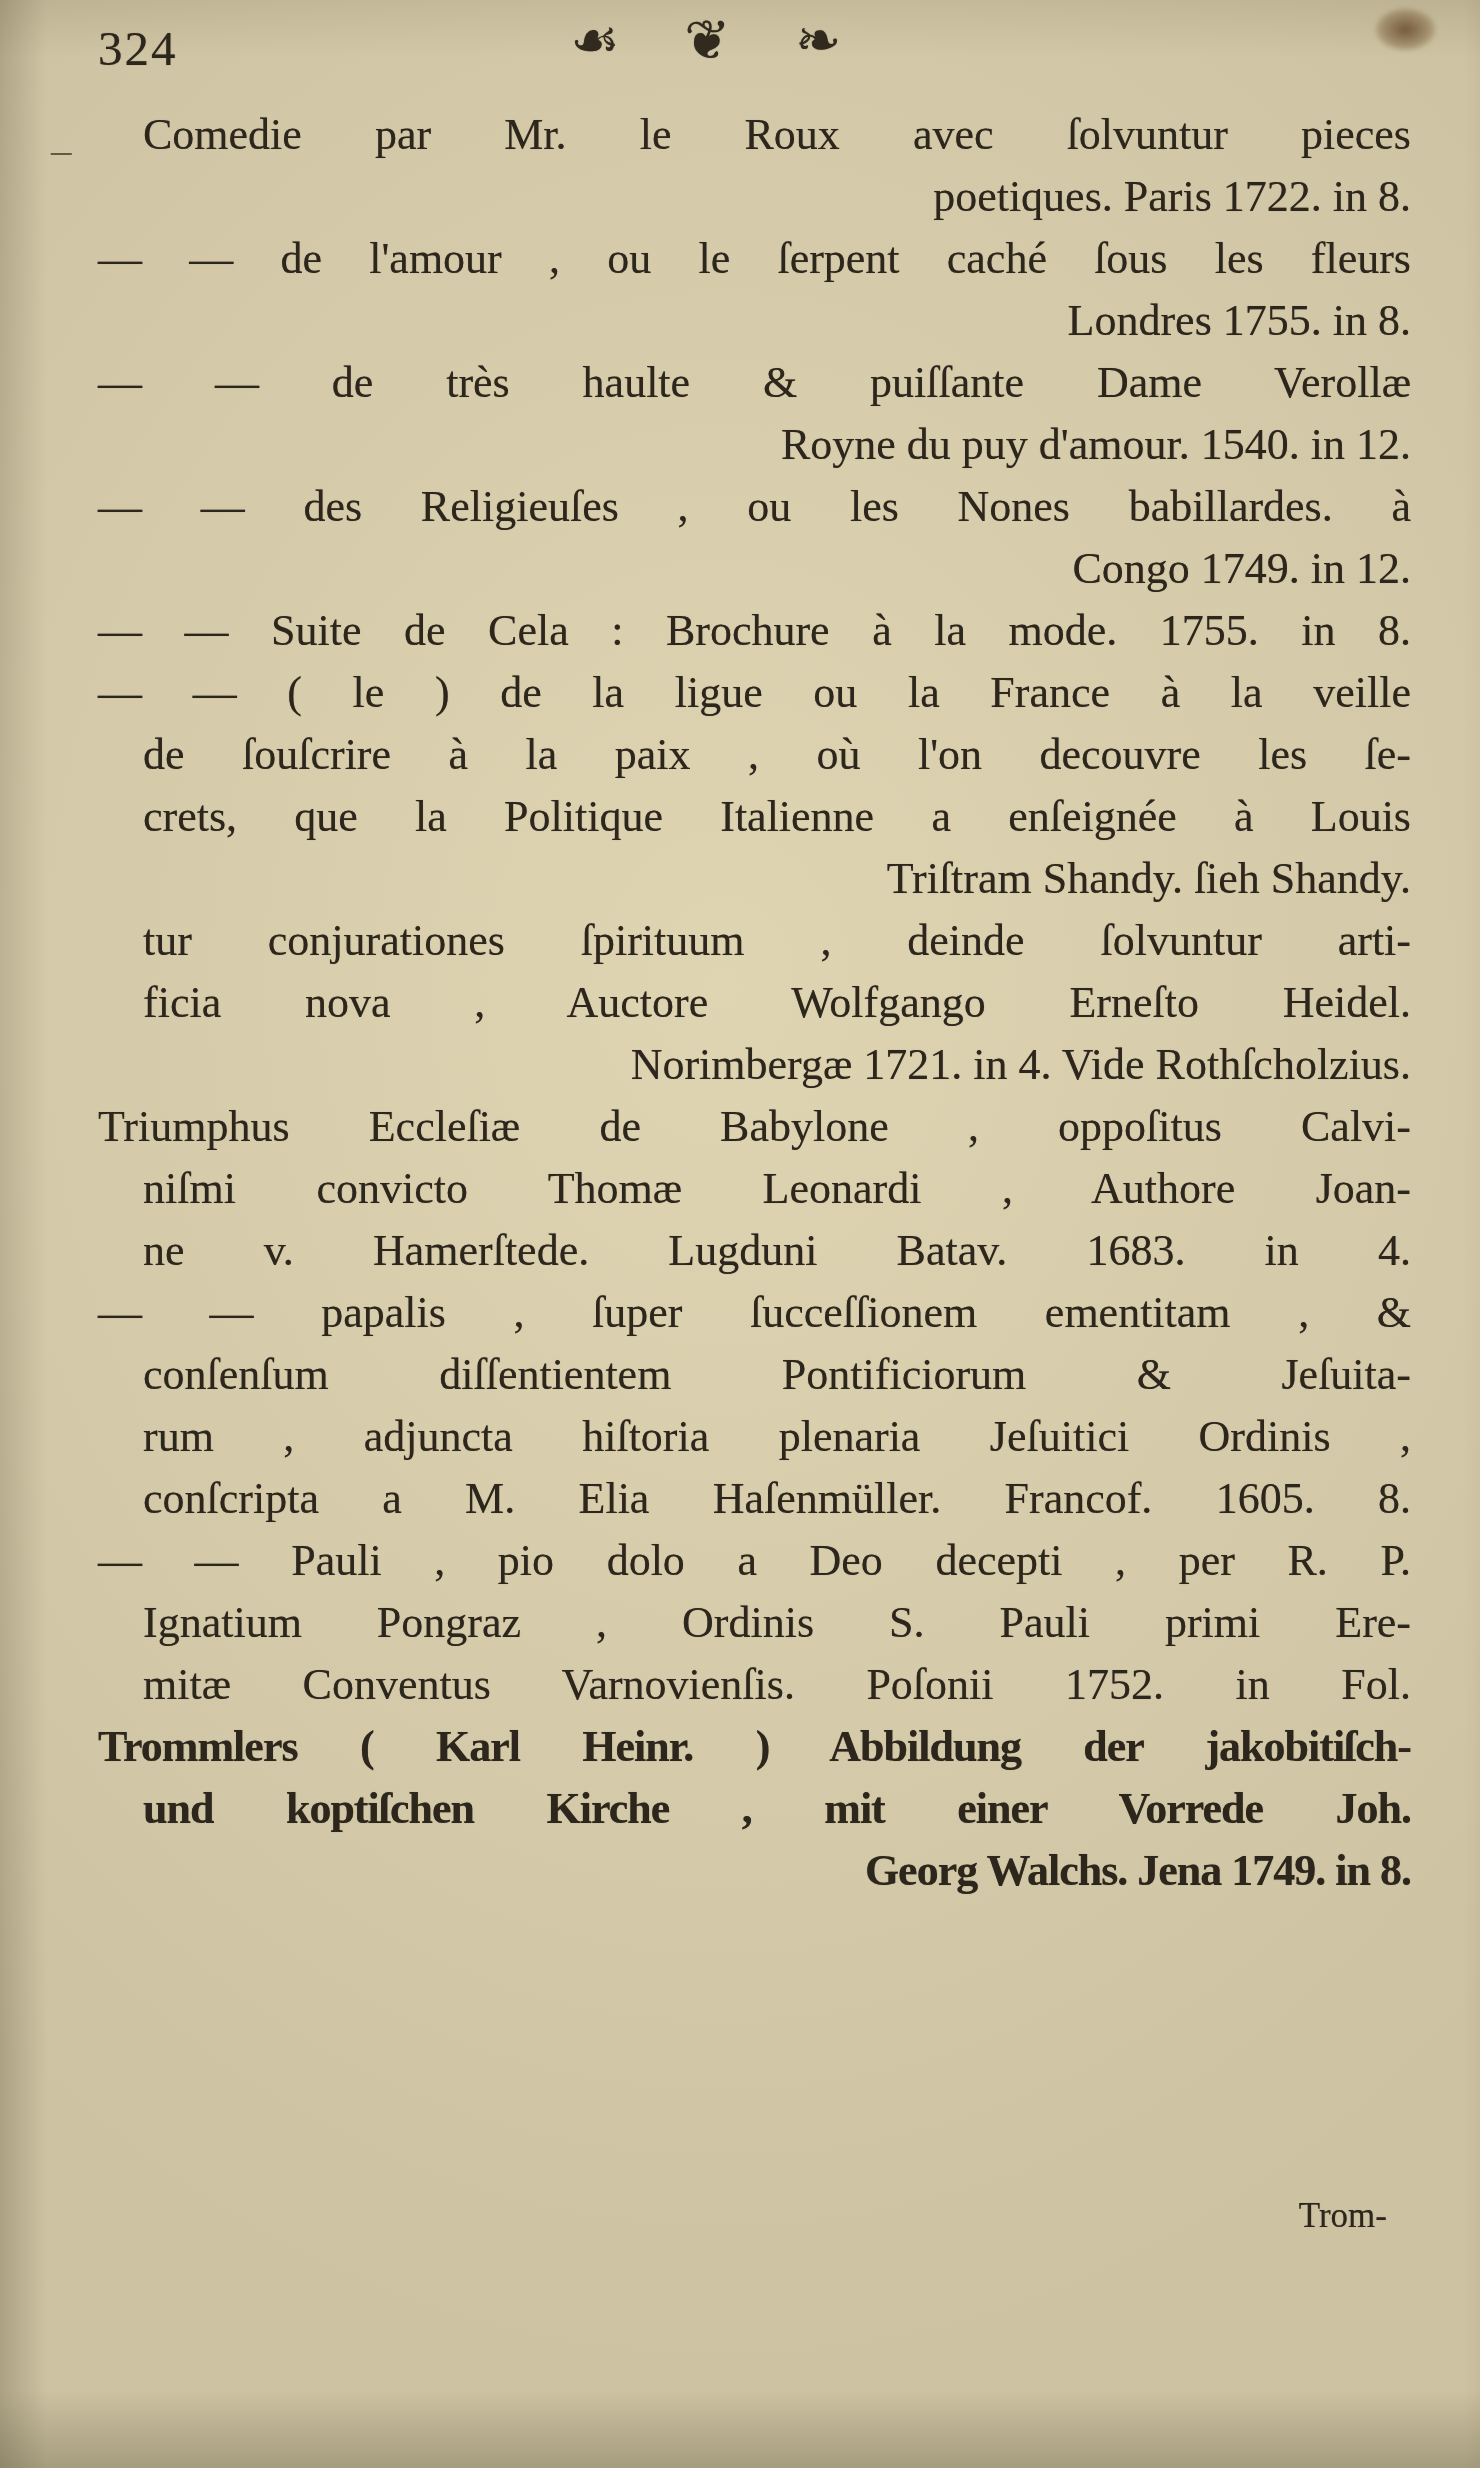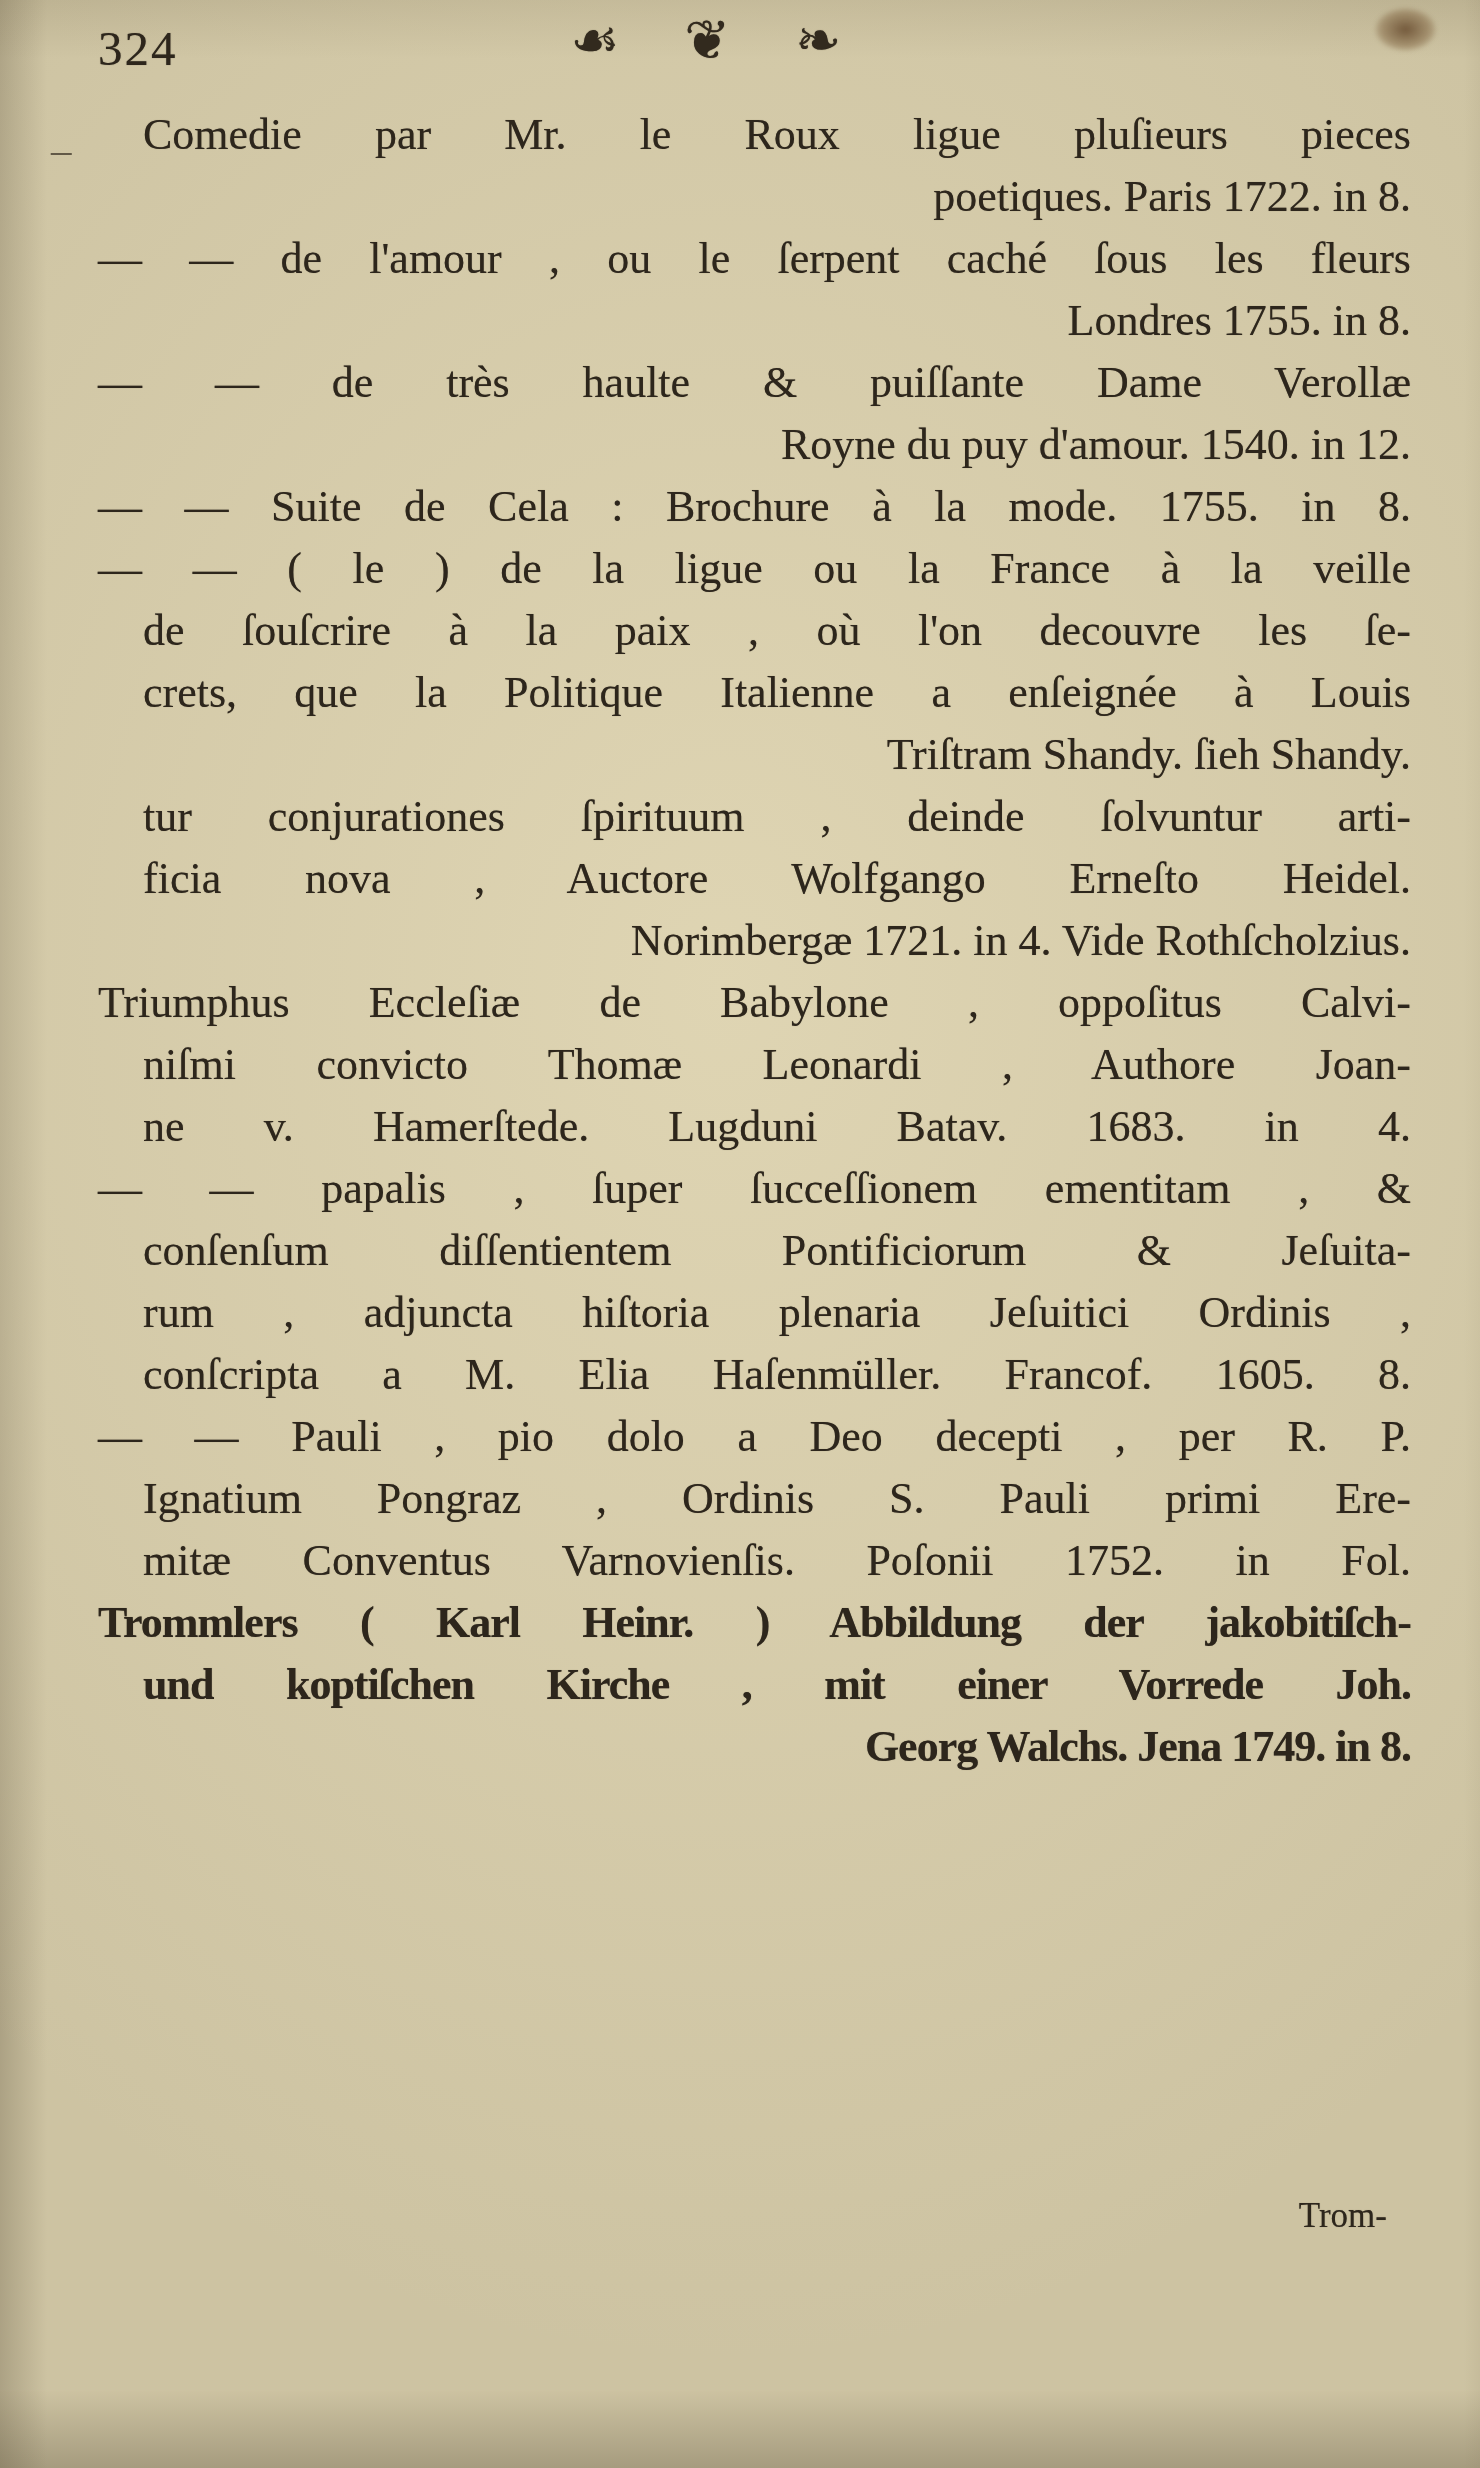--- a/index.html
+++ b/index.html
@@ -103,30 +103,34 @@
   <div class="ornaments">
     <span>☙</span>
     <span>❦</span>
     <span>❧</span>
   </div>
 
   <div class="margin-mark">–</div>
 
   <div class="text-block" id="entries">
       <div class="entry">
-        <div class="line indent j">Comedie par Mr. le Roux ligue pluſieurs pieces</div>
+        <div class="line indent j">Comedie par Mr. le Roux avec ſolvuntur pieces</div>
         <div class="line indent">poetiques. Paris 1722. in 8.</div>
       </div>
       <div class="entry">
         <div class="line j">— — de l'amour , ou le ſerpent caché ſous les fleurs</div>
         <div class="line indent">Londres 1755. in 8.</div>
       </div>
       <div class="entry">
         <div class="line j">— — de très haulte &amp; puiſſante Dame Verollæ</div>
         <div class="line indent">Royne du puy d'amour. 1540. in 12.</div>
+      </div>
+      <div class="entry">
+        <div class="line j">— — des Religieuſes , ou les Nones babillardes. à</div>
+        <div class="line indent">Congo 1749. in 12.</div>
       </div>
       <div class="entry">
         <div class="line j">— — Suite de Cela : Brochure à la mode. 1755. in 8.</div>
       </div>
       <div class="entry">
         <div class="line j">— — ( le ) de la ligue ou la France à la veille</div>
         <div class="line indent j">de ſouſcrire à la paix , où l'on decouvre les ſe-</div>
         <div class="line indent j">crets, que la Politique Italienne a enſeignée à Louis</div>
       </div>
       <div class="entry">

